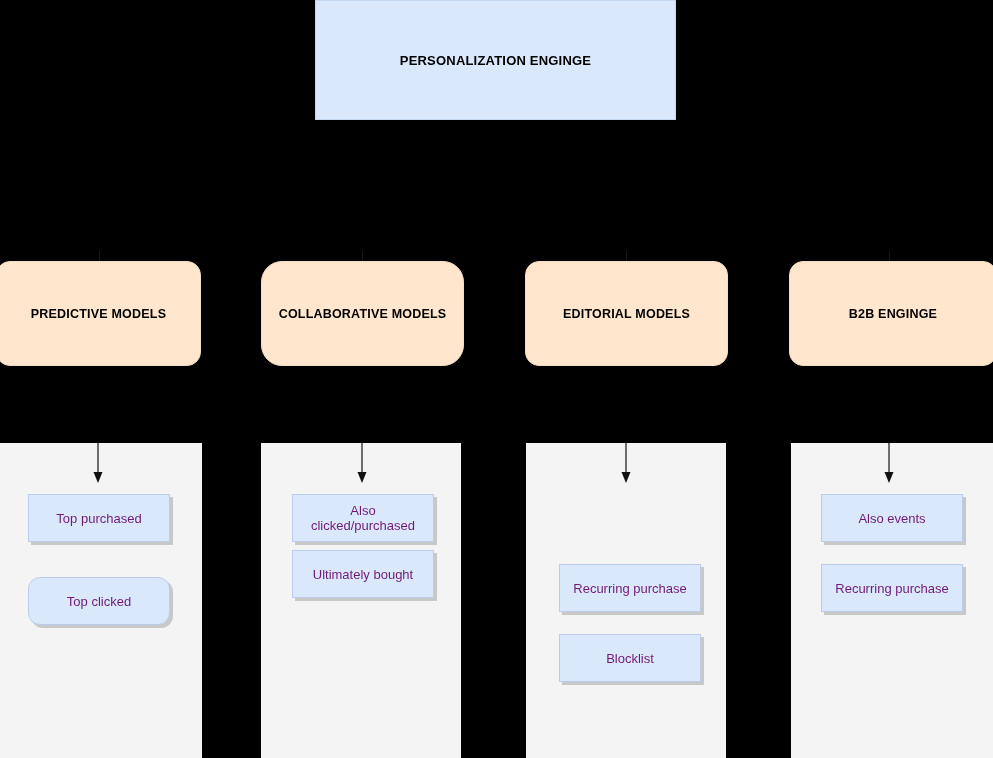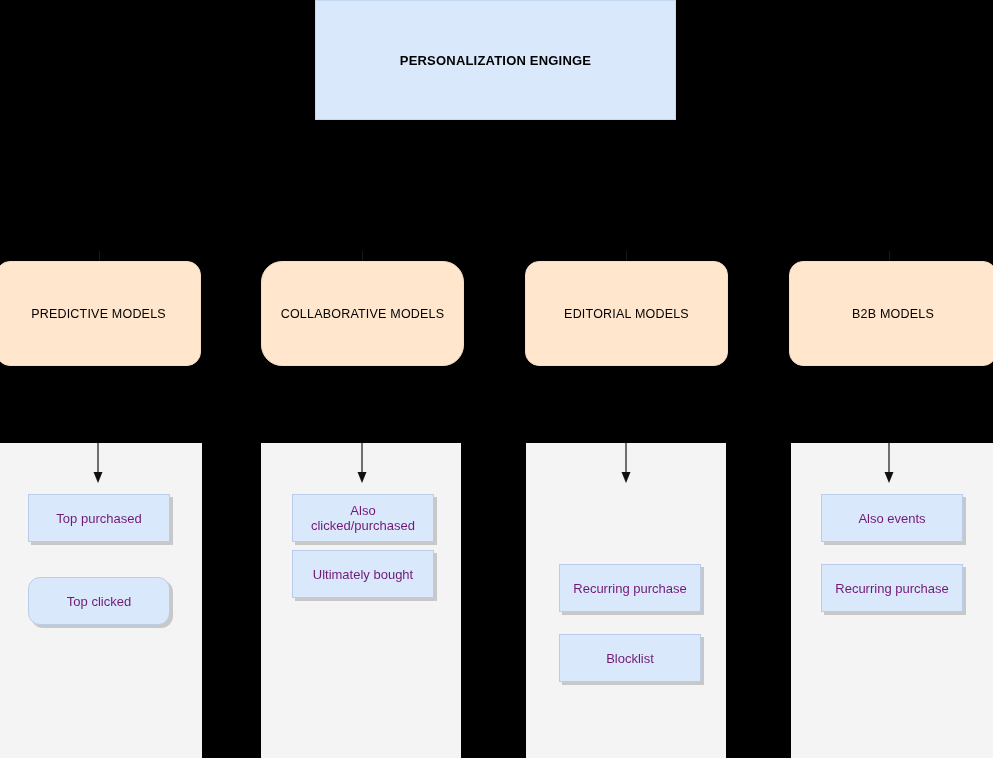--- a/index.html
+++ b/index.html
@@ -50,21 +50,21 @@
     background: #ffe6cc;
     border: 1px solid #f3dcc3;
     border-radius: 14px;
     box-sizing: border-box;
     display: flex;
     align-items: center;
     justify-content: center;
   }
   .model-label {
     font-size: 12.5px;
-    font-weight: normal;
+    font-weight: bold;
     color: #000000;
     text-align: center;
     letter-spacing: 0.2px;
   }
 
   
   .lane {
     position: absolute;
     top: 443px;
     height: 315px;
@@ -127,21 +127,21 @@
   <div class="model-box" style="left:-4px; width:205px;">
     <span class="model-label">PREDICTIVE MODELS</span>
   </div>
   <div class="model-box" style="left:261px; width:203px;border-radius:21px;">
     <span class="model-label">COLLABORATIVE MODELS</span>
   </div>
   <div class="model-box" style="left:525px; width:203px;">
     <span class="model-label">EDITORIAL MODELS</span>
   </div>
   <div class="model-box" style="left:789px; width:208px;">
-    <span class="model-label">B2B MODELS</span>
+    <span class="model-label">B2B ENGINGE</span>
   </div>
 
   <div class="lane" style="left:-2px; width:204px;">
     <svg class="lane-arrow" style="left:89px;" viewBox="0 0 24 44" xmlns="http://www.w3.org/2000/svg">
       <line x1="11" y1="0" x2="11" y2="30" stroke="#4d4d4d" stroke-width="1.6"></line>
       <polygon points="11,40 6.5,29 15.5,29" fill="#111111"></polygon>
     </svg>
     <div class="item-box" style="left:30px; top:51px; width:142px;">
       <span class="item-label">Top purchased</span>
     </div>

